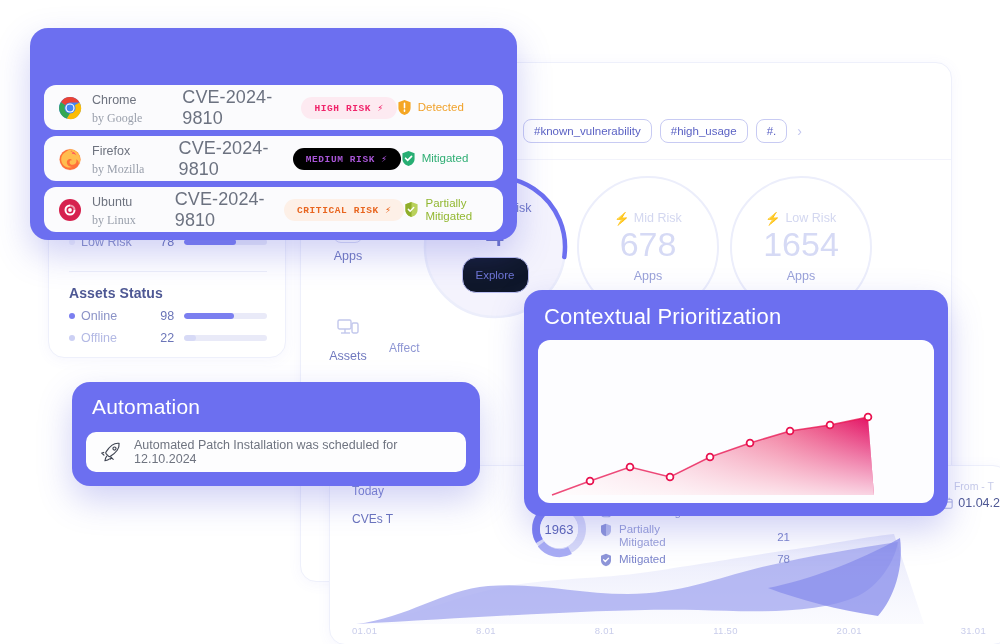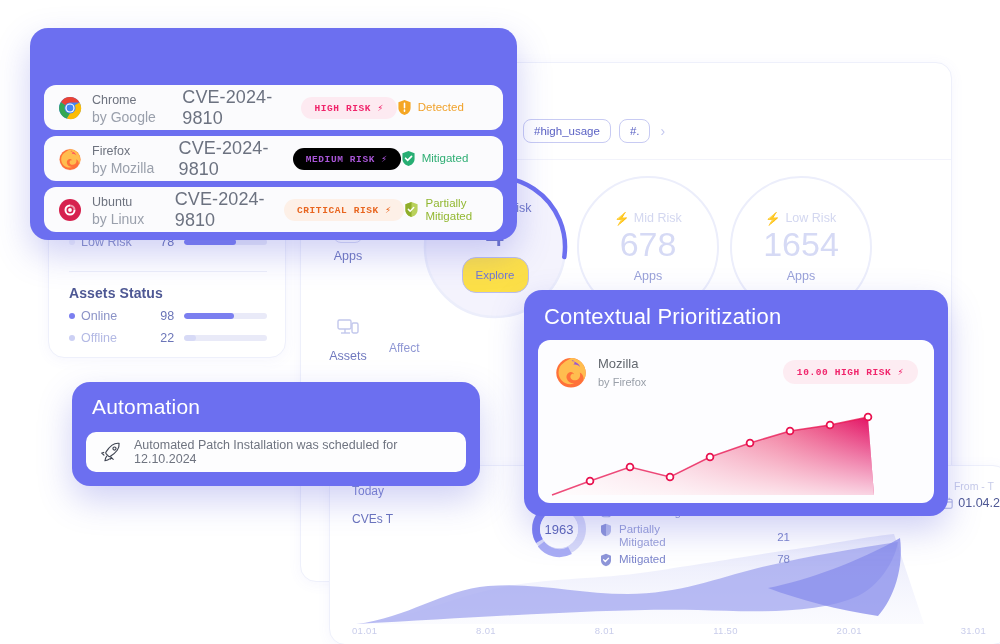--- a/index.html
+++ b/index.html
@@ -51,21 +51,21 @@
     position:absolute; inset:0; border-radius:50%;
   }
   .riskring .inner {
     position:absolute; inset:0; display:flex; flex-direction:column;
     align-items:center; justify-content:center; gap:1px;
   }
   .rr-label { font-size:12.5px; display:flex; align-items:center; gap:4px; }
   .rr-num { font-size:34px; font-weight:400; line-height:1.05; }
   .rr-sub { font-size:12.5px; }
   .explore {
-    margin-top:4px; border:1px solid #b9bdf0; color:#6f76d6; background:#fde047;
+    margin-top:4px; border:1px solid #b9bdf0; color:#6f76d6; background:#0f172a;
     border-radius:14px; font-size:11.5px; padding:11px 13px;
   }
 
   
   .rail { position:absolute; left:12px; width:70px; text-align:center; color:#7f88c8; }
   .rail .ri { width:30px;height:30px;margin:0 auto 6px; border-radius:8px;
     border:1.5px solid #d8dcf4; display:flex;align-items:center;justify-content:center;
     color:#b9bfe8; font-size:11px;}
   .rail .rl { font-size:12.5px; color:#7079bf;}
 
@@ -100,21 +100,21 @@
   
   #asset-inventory { left:30px; top:28px; width:487px; height:212px; }
   #asset-inventory h2 { position:absolute; left:24px; top:16px; font-size:25px; }
   .ai-rows { position:absolute; left:14px; right:14px; top:57px; }
   .ai-row {
     background:#fbfbfd; border-radius:12px; height:45px; margin-bottom:6px;
     display:flex; align-items:center; padding:0 14px;
   }
   .ai-name { margin-left:10px; width:94px; }
   .ai-n1 { font-size:12.5px; color:#6e737f; line-height:1.15;}
-  .ai-n2 { font-size:14px; color:#9aa0ac; line-height:1.2;}
+  .ai-n2 { font-size:12px; color:#9aa0ac; line-height:1.2;font-family:Liberation Serif, serif;}
   .ai-cve { font-size:18px; color:#6c7280; width:124px; letter-spacing:.1px;}
   .pill {
     font-family:"Liberation Mono", monospace; font-size:9.5px; font-weight:700;
     border-radius:12px; padding:5px 13px; letter-spacing:.6px; white-space:nowrap;
   }
   .ai-stat { margin-left:auto; display:flex; align-items:center; gap:6px; font-size:11.5px; width:96px;}
   .ai-stat span.txt { line-height:1.1; }
 
   
   #automation { left:72px; top:382px; width:408px; height:104px; }
@@ -180,20 +180,21 @@
       <span class="bar">
           <i style="width:14%;background:#d7daf6"></i>
         </span>
     </div>
   </div>
 
   <div class="bgcard" id="card-main">
     <div class="cm-title">ap</div>
 
     <div style="position:absolute; left:222px; top:56px; display:flex; gap:8px; align-items:center;">
+      <div class="chip">#known_vulnerability</div>
       <div class="chip">#high_usage</div>
       <div class="chip trunc">#.</div>
       <div class="chev-right">›</div>
     </div>
 
     <div style="position:absolute; left:210px; right:0; top:96px; height:1px; background:#f2f3fb;"></div>
 
     <div class="rail" style="top:150px;">
       <div class="ri">&lt;/&gt;</div>
       <div class="rl">Apps</div>
@@ -449,36 +450,20 @@
           <path d="M4.1 12.5l-2.2.6 2.4 2.4M11.4 19.8l.6-2.2 2.4 2.4"></path>
         </svg>
       </span>
       <span class="auto-txt">Automated Patch Installation was scheduled for 12.10.2024</span>
     </div>
   </div>
 
   <div class="pcard" id="contextual">
     <h2>Contextual Prioritization</h2>
     <div class="ctx-inner">
-      <div class="ctx-head">
-        <span>
-          <svg width="34" height="34" viewBox="0 0 24 24">
-            <circle cx="12" cy="12.6" r="10.4" fill="#ff7139"></circle>
-            <path d="M12 2.2c5.7 0 10.4 4.6 10.4 10.4 0 2-.6 3.9-1.6 5.5.4-2.6-.5-4.9-2.6-5.8.6 1.9.2 3.4-.8 4.4-1.4 1.4-3.9 1.6-5.2.2-1-1.1-.8-2.6.2-3.3.5-.4 1.3-.4 1.8.1-.3-1.3-1.7-2-3-1.6C9.4 12.6 8.4 14.6 9 16.6c.7 2.4 3.3 3.8 5.9 3.2-1 .5-2.2.8-3.4.8-4.6 0-8.3-3.7-8.3-8.3 0-3 1.3-5 3.1-6.3C8.6 4 10.5 3.4 12 2.2z" fill="#ffbd4f"></path>
-            <path d="M12.4 4.3c2.9.2 5.2 2 6.2 4.3-1.3-1.4-3.2-2.1-5-1.7 1.2-1 1.1-2 .3-2.9-.4-.4-1-.6-1.5.3z" fill="#9b59d0"></path>
-          </svg>
-        </span>
-        <span style="margin-left:10px;">
-          <span class="ctx-nm1">Mozilla</span><br>
-          <span class="ctx-nm2">by Firefox</span>
-        </span>
-        <span class="pill ctx-pill" style="color:#f0246b; background:#fdecf2; padding:6px 14px;">
-          <span>10.00 HIGH RISK</span> ⚡
-        </span>
-      </div>
 
       <svg style="position:absolute; left:0; right:0; bottom:0;" width="396" height="112" viewBox="0 0 396 112">
         <defs>
           <linearGradient id="gCtx" x1="0" y1="0" x2="1" y2="0">
             <stop offset="0%" stop-color="#e8124f" stop-opacity=".05"></stop>
             <stop offset="38%" stop-color="#e8124f" stop-opacity=".28"></stop>
             <stop offset="70%" stop-color="#e8124f" stop-opacity=".60"></stop>
             <stop offset="100%" stop-color="#e0005a" stop-opacity=".95"></stop>
           </linearGradient>
           <linearGradient id="gCtxV" x1="0" y1="0" x2="0" y2="1">

